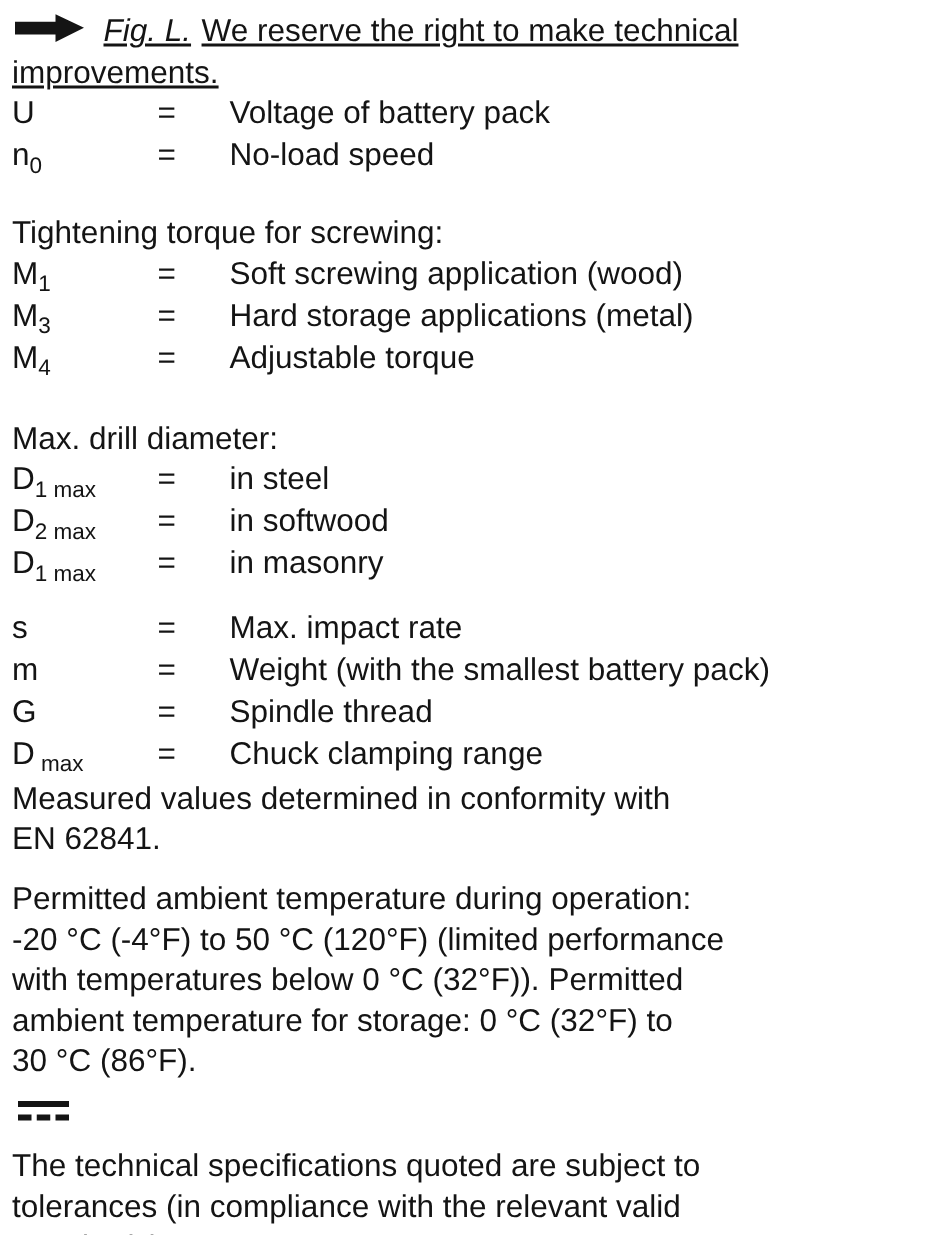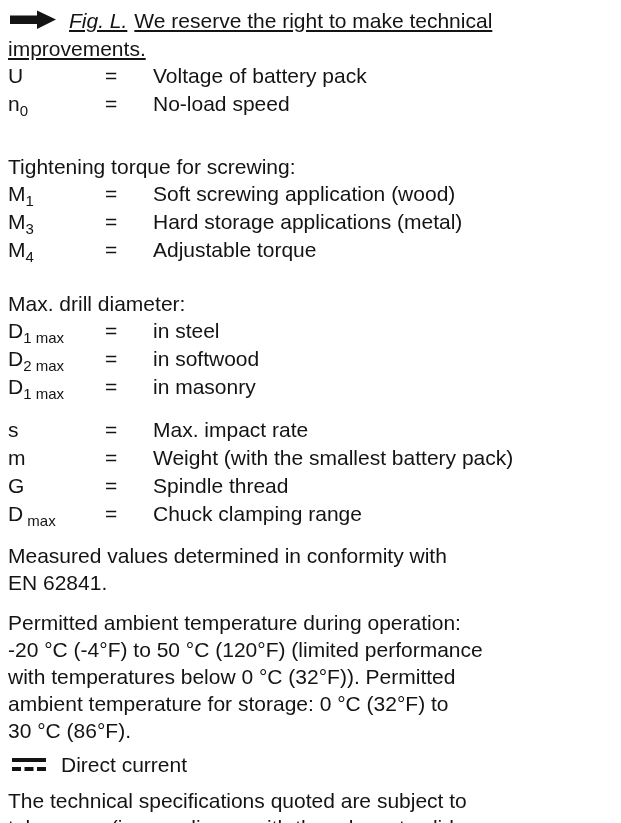--- a/index.html
+++ b/index.html
@@ -12,32 +12,32 @@
     overflow: hidden;
   }
   .page { padding: 7px 8px 0 8px; }
 
   
   .intro { max-width: 604px; text-decoration: underline; }
   .arrow-icon { display: inline-block; vertical-align: -1px; margin: 0 13px 0 2px; }
   .fig-ref { font-style: italic; padding-right: 7px; }
 
   
-  .group-g2 { margin-top: 35px; }
+  .group-g2 { margin-top: 24px; }
   .group-g3 { margin-top: 26px; }
   .group-g4 { margin-top: 15px; }
   .def-row { display: flex; align-items: baseline; }
   .def-term { width: 97px; flex: none; }
   .def-eq   { width: 48px; flex: none; }
   .def-desc { flex: 1; }
   .t-sub { font-size: 15px; line-height: 1; vertical-align: -5px; }
 
   
   .para { white-space: pre-line; }
-  .para-measured  { margin-top: 14px; }
+  .para-measured  { margin-top: 2px; }
   .para-temp      { margin-top: 13px; }
   .para-tolerance { margin-top: 9px; }
 
   
   .dc-row { margin-top: 7px; display: flex; align-items: center; }
   .dc-icon { display: inline-block; width: 34px; margin: 0 15px 0 4px; flex: none; }
   svg .ink { fill: #141414; }
 </style>
 </head>
 <body>
@@ -133,20 +133,19 @@
 ambient temperature for storage: 0 °C (32°F) to
 30 °C (86°F).</p>
 
   <div class="dc-row">
     <span class="dc-icon"><svg width="34" height="15" viewBox="0 0 34 15">
           <rect class="ink" x="0" y="1" width="34" height="4"></rect>
           <rect class="ink" x="0" y="10" width="9" height="4"></rect>
           <rect class="ink" x="12.5" y="10" width="9" height="4"></rect>
           <rect class="ink" x="25" y="10" width="9" height="4"></rect>
         </svg></span>
-    <span>Direct current</span>
   </div>
 
   <p class="para para-tolerance">The technical specifications quoted are subject to
 tolerances (in compliance with the relevant valid
 standards).</p>
 
 </div>
 
 </body></html>

